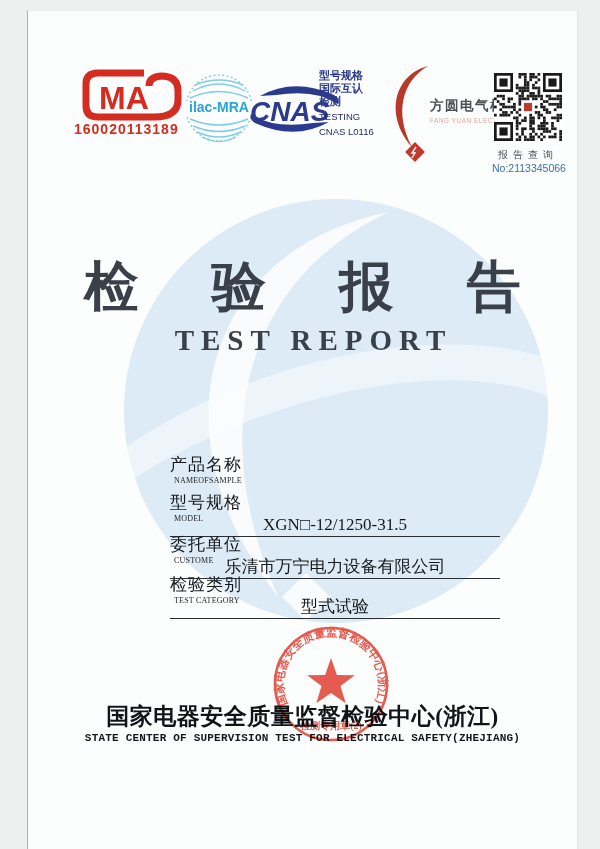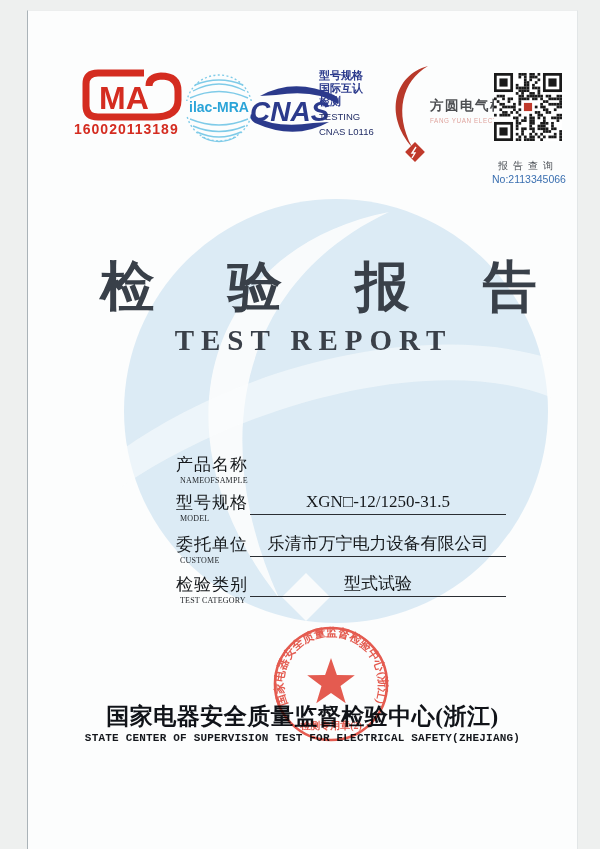--- a/index.html
+++ b/index.html
@@ -25,36 +25,36 @@
     font-size:14px;letter-spacing:1px;font-family:"Liberation Sans","DejaVu Sans",sans-serif;}
   .ilac-logo{left:155px;top:56px;}
   .cnas-logo{left:218px;top:72px;}
   .cnas-text{left:291px;top:58px;line-height:13px;}
   .cnas-text .cn{color:#2b3a8c;font-size:11px;font-weight:bold;
     font-family:"Liberation Sans","DejaVu Sans",sans-serif;}
   .cnas-text .en{color:#232e66;font-size:9.5px;font-weight:normal;margin-top:2px;
     font-family:"Liberation Sans","DejaVu Sans",sans-serif;}
   .fy-logo{left:344px;top:52px;}
   .qr-wrap{left:464px;top:62px;width:72px;text-align:center;}
-  .qr-caption{font-size:10px;color:#4a4f55;letter-spacing:5px;margin-top:14px;white-space:nowrap;}
+  .qr-caption{font-size:10px;color:#4a4f55;letter-spacing:5px;margin-top:3px;white-space:nowrap;}
   .qr-number{font-size:10.5px;color:#3a6fb0;white-space:nowrap;
     font-family:"Liberation Sans","DejaVu Sans",sans-serif;}
   
   .title-cn{
     position:absolute;left:0;top:240px;width:100%;text-align:center;z-index:2;
     font-size:54px;font-weight:bold;color:#394049;
-    letter-spacing:30px;padding-left:30px;box-sizing:border-box;white-space:nowrap;margin-left:16px;
+    letter-spacing:30px;padding-left:30px;box-sizing:border-box;white-space:nowrap;
   }
   .title-en{
     position:absolute;left:0;top:313px;width:100%;text-align:center;z-index:2;
     font-size:29px;font-weight:bold;color:#3a4049;letter-spacing:7px;
     padding-left:22px;box-sizing:border-box;
   }
   
-  .field-row{position:absolute;left:148px;width:330px;display:flex;z-index:2;}
+  .field-row{position:absolute;left:142px;width:330px;display:flex;z-index:2;flex-direction:column;}
   .field-row .lbl{position:relative;white-space:nowrap;padding-right:2px;}
   .field-row .lbl .cn{font-size:17px;color:#15181b;letter-spacing:1px;}
   .field-row .lbl .en{position:absolute;left:4px;top:23px;font-size:8px;color:#23272b;
     letter-spacing:0.2px;white-space:nowrap;}
   .field-row .val{
     flex:1;border-bottom:1.2px solid #2a2e33;text-align:center;
     font-size:17px;color:#15181b;height:23px;line-height:22px;white-space:nowrap;
   }
   .row-0{top:442px;} .row-1{top:480px;} .row-2{top:522px;} .row-3{top:562px;}
   

